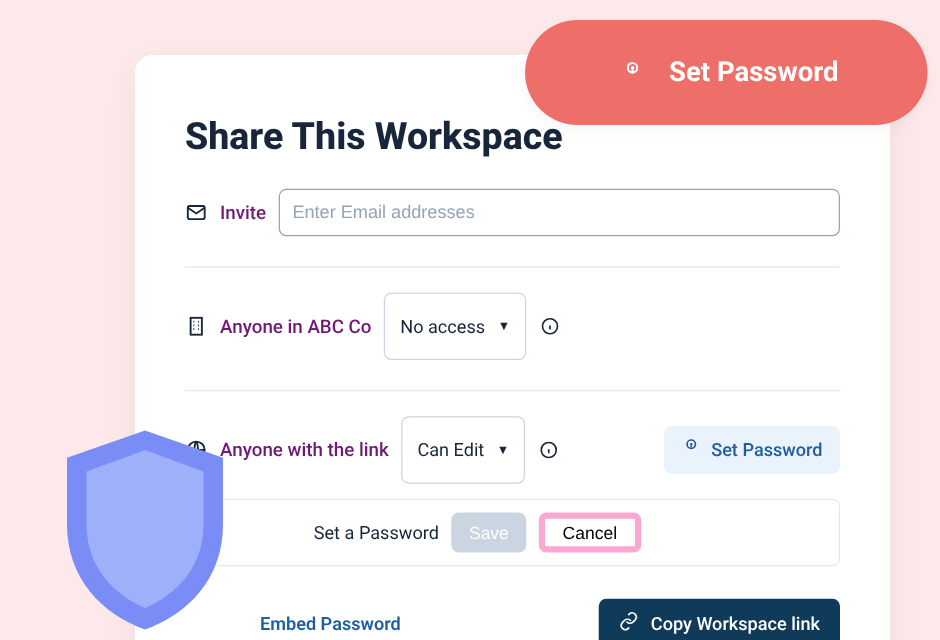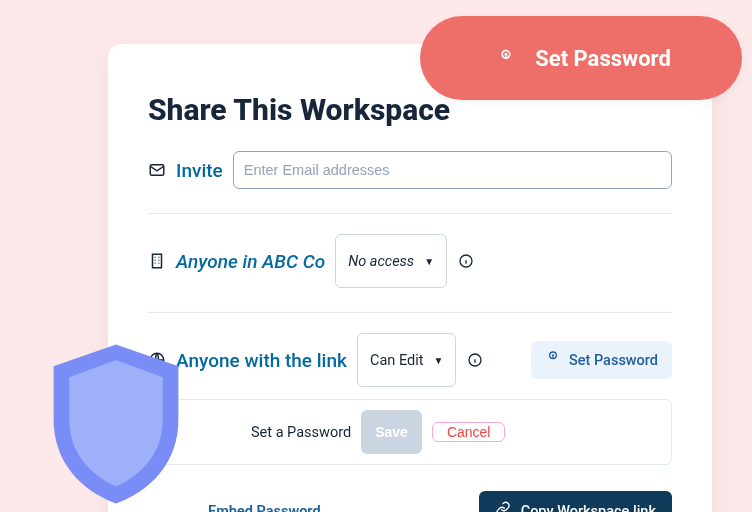--- a/index.html
+++ b/index.html
@@ -51,28 +51,28 @@
     color: #17263a;
     margin-bottom: 24px;
   }
 
   .row {
     display: flex;
     align-items: center;
     gap: 10px;
     margin-bottom: 24px;
   }
-  .row.org { margin-bottom: 24px; font-style: italic; }
+  .row.org { margin-bottom: 24px; }
 
   .icon { width: 18px; height: 18px; flex-shrink: 0; display:flex; align-items:center; justify-content:center; }
   .icon svg { width: 18px; height: 18px; }
 
   .label {
-    color: #0369a1;
-    font-size: 19px;
+    color: #701a75;
+    font-size: 15px;
     white-space: nowrap;
     font-weight: 500;
     text-align: right;
   }
 
   .email-input {
     flex: 1;
     height: 38px;
     border: 1px solid #94a3b8;
     border-radius: 6px;
@@ -136,30 +136,30 @@
   .pw-input {
     height:32px;
     border:1px solid #cbd5e1;
     border-radius:6px;
     padding:0 10px;
     font-size:13.5px;
     width: 150px;
   }
   .pw-input::placeholder{ color:#94a3b8; }
   .save-btn {
-    height:44px; padding:0 14px;
+    height:32px; padding:0 14px;
     background:#cbd5e1; color:#fff;
     border:none; border-radius:6px;
-    font-size:14px; font-weight:700;
+    font-size:14px; font-weight:400;
     cursor:default;
   }
   .cancel-btn {
-    height:20px; padding:0 14px;
-    background:#fff; color:#ef4444;
-    border:1px solid #f9a8d4; border-radius:6px;
+    height:32px; padding:0 14px;
+    background:#fff; color:#000000;
+    border:5px solid #f9a8d4; border-radius:6px;
     font-size:14px;
     cursor:pointer;
   }
 
   .footer-row { display:flex; align-items:center; justify-content:space-between; }
   .embed-link {
     color:#1f5e9e;
     font-weight:600;
     font-size:14.5px;
     display:inline-flex; align-items:center; gap:8px;

